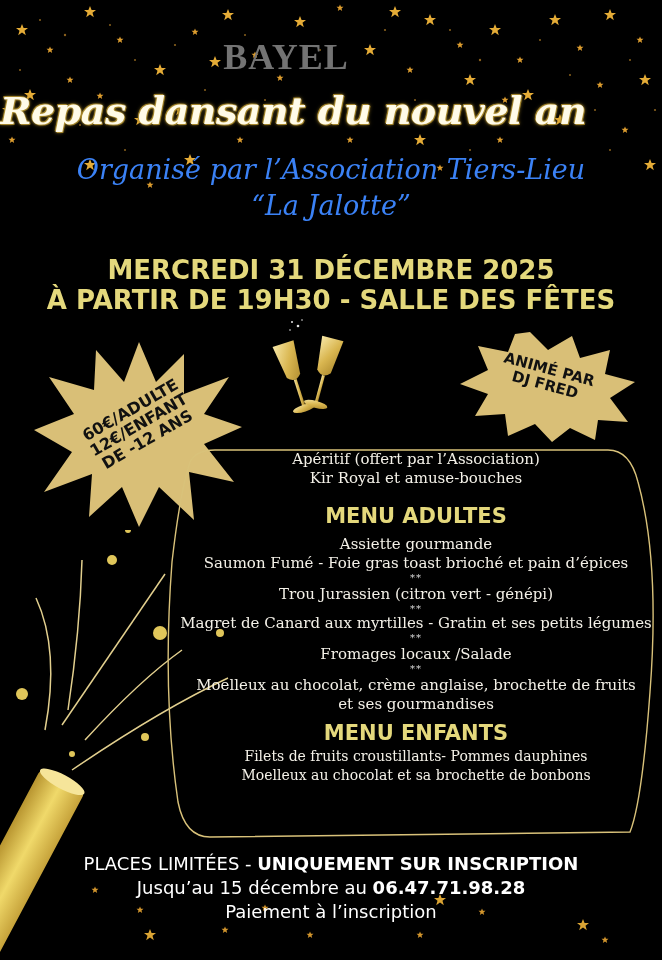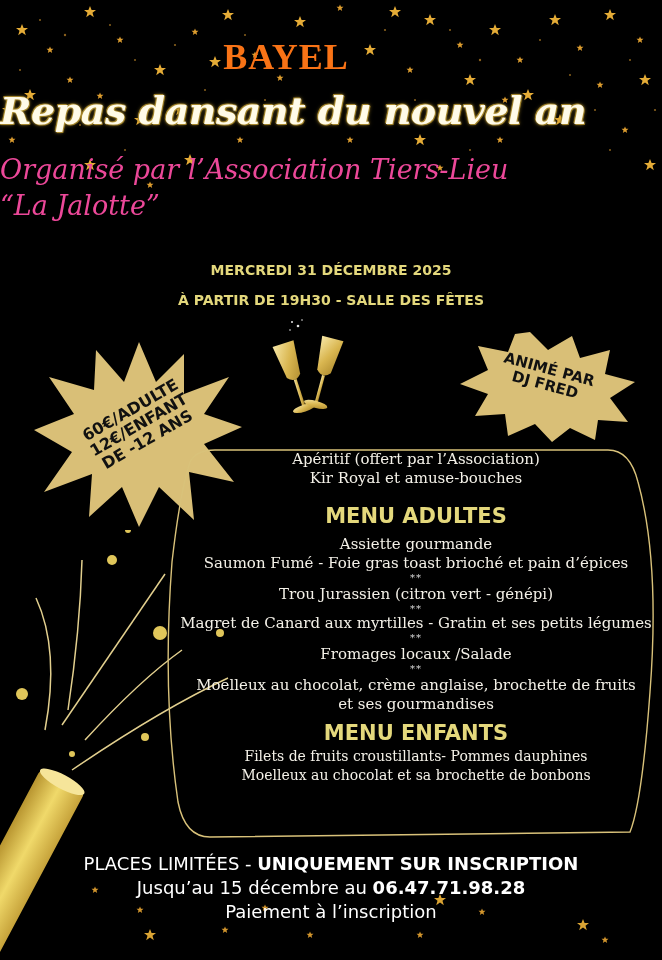--- a/index.html
+++ b/index.html
@@ -3,37 +3,37 @@
 <meta charset="utf-8">
 <style>
   * { margin: 0; padding: 0; box-sizing: border-box; }
   html, body { width: 662px; height: 960px; background: #000; overflow: hidden; }
   body { position: relative; font-family: "Liberation Sans", sans-serif; color: #fff; }
 
   .stars { position: absolute; left: 0; top: 0; width: 662px; height: 960px; pointer-events: none; }
 
   .bayel {
     position: absolute; left: 0; width: 572px; top: 36px; text-align: center;
-    font-family: "Liberation Serif", serif; font-weight: bold; font-size: 36px; color: #f97316;
+    font-family: "Liberation Serif", serif; font-weight: bold; font-size: 36px; color: #737373;
     letter-spacing: 1px;
   }
   .title {
     position: absolute; left: 0; width: 662px; top: 88px; text-align: left;
     font-family: "DejaVu Serif", serif; font-weight: bold; font-style: italic;
     font-size: 38px; color: #fffbe8; letter-spacing: -0.5px;
     text-shadow: 0 0 2px #c9a94a, 0 0 4px #a98a2e, 1px 1px 0 #8a6f1f, -1px -1px 0 #8a6f1f;
   }
   .organised {
-    position: absolute; left: 0; width: 662px; top: 152px; 
-    font-family: "DejaVu Serif", serif; font-style: italic; font-size: 27px; color: #ec4899;
+    position: absolute; left: 0; width: 662px; top: 152px; text-align: center;
+    font-family: "DejaVu Serif", serif; font-style: italic; font-size: 27px; color: #3b82f6;
     line-height: 36px; font-weight: normal;
   }
   .date-block {
     position: absolute; left: 0; width: 662px; top: 255px; text-align: center;
-    font-family: "DejaVu Sans", sans-serif; font-weight: bold; font-size: 14px; color: #e4d87c;
+    font-family: "DejaVu Sans", sans-serif; font-weight: bold; font-size: 26px; color: #e4d87c;
     line-height: 30px;
   }
 
   .badge { position: absolute; }
   .badge svg { position: absolute; left: 0; top: 0; }
   .badge-text {
     position: absolute; font-family: "DejaVu Sans", sans-serif; font-weight: bold; color: #111;
     text-align: center; line-height: 1.05;
   }
   .price-badge { left: 34px; top: 342px; width: 210px; height: 185px; }

